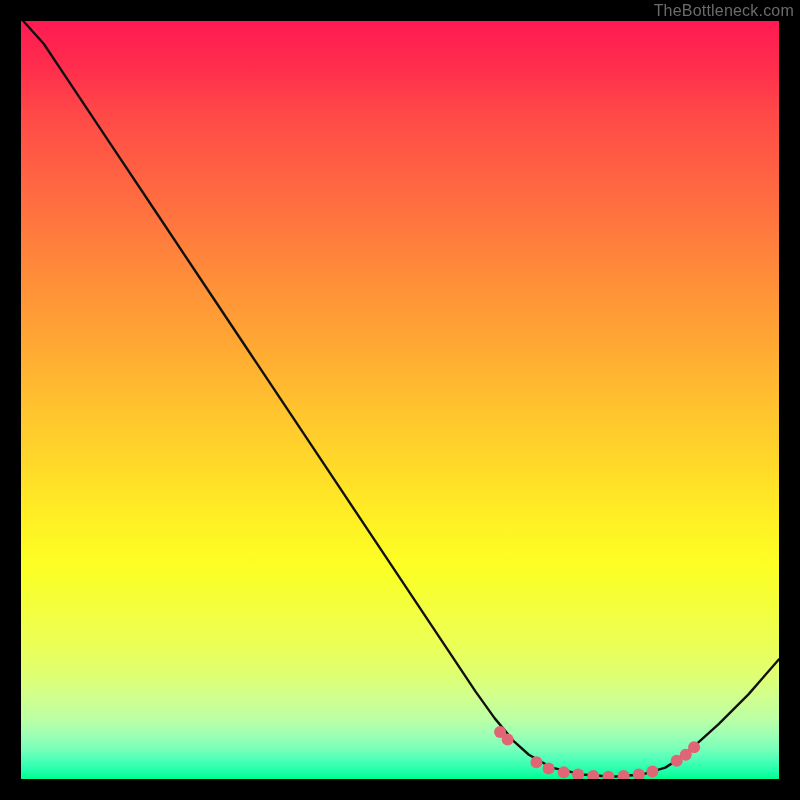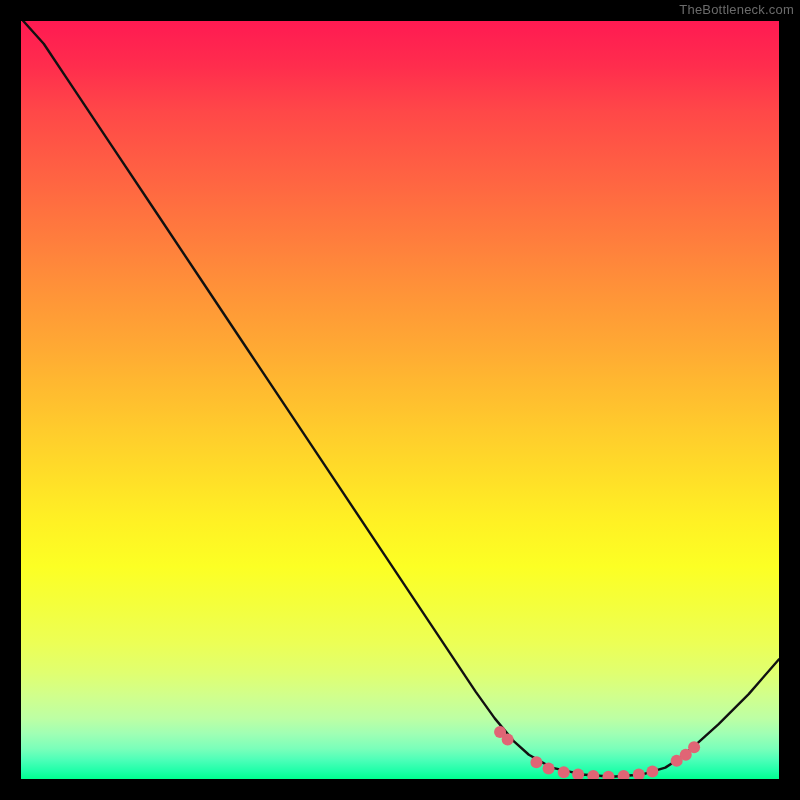--- a/index.html
+++ b/index.html
@@ -53,21 +53,21 @@
   svg.curve {
     position: absolute;
     left: 0; top: 0;
     width: 758px; height: 758px;
   }
   .watermark {
     position: absolute;
     top: 2px;
     right: 6px;
     color: #6b6b6b;
-    font-size: 13px;
+    font-size: 16px;
     font-weight: 400;
     letter-spacing: 0.2px;
     user-select: none;
   }
 </style>
 </head>
 <body>
 
 <div class="frame">
   <div class="watermark">TheBottleneck.com</div>

